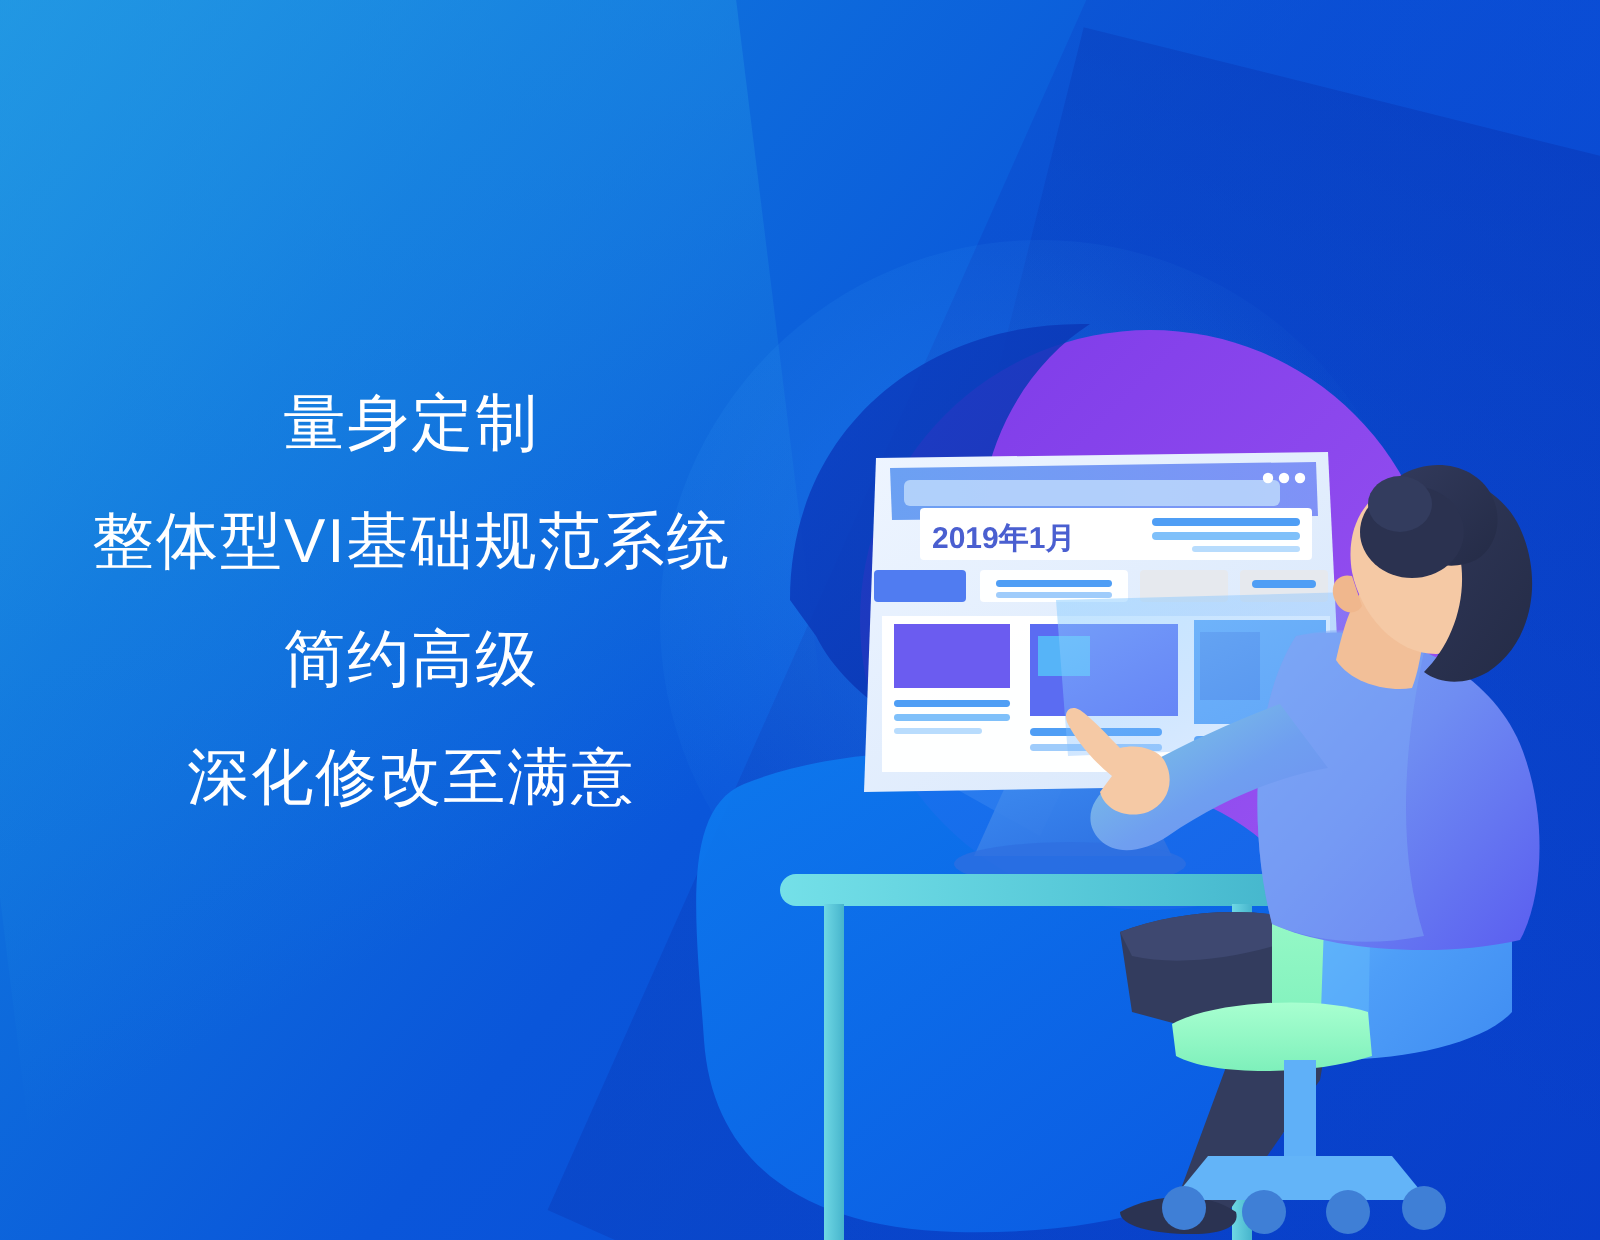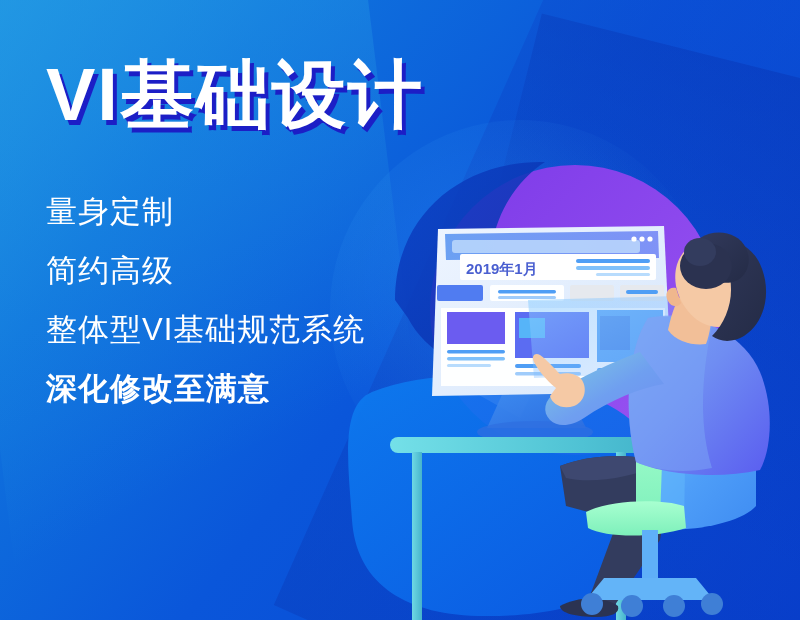--- a/index.html
+++ b/index.html
@@ -37,23 +37,23 @@
   .headline{
     position:absolute;left:46px;top:58px;
     font-size:74px;line-height:1;font-weight:bold;color:#ffffff;
     letter-spacing:2px;white-space:nowrap;
     text-shadow:4px 5px 0 #1c1ec6;
   }
   
   .bullets{position:absolute;left:46px;top:196px;}
   .bullet{
     font-size:31px;line-height:1;color:#ffffff;font-weight:normal;
-    margin-bottom:28px;letter-spacing:1px;white-space:nowrap;
-  }
-  .bullet:last-child{margin-bottom:0;font-weight:bold;}
+    margin-bottom:28px;letter-spacing:1px;white-space:nowrap;text-align:center;
+  }
+  .bullet:last-child{margin-bottom:0;}
   
   .illus{position:absolute;left:0;top:0;width:800px;height:620px;}
   .illus svg{display:block;width:800px;height:620px;}
   .screen-text{
     position:absolute;left:466px;top:260px;
     font-size:15px;color:#4a5fd0;font-weight:bold;letter-spacing:0;
     white-space:nowrap;
   }
 </style>
 </head>
@@ -237,22 +237,21 @@
     <path d="M700 238 C716 228 738 232 746 248 C752 260 748 274 738 280
              C726 286 710 282 702 272 C694 262 694 246 700 238 Z" fill="url(#gHair)"></path>
 
     <ellipse cx="706" cy="266" rx="26" ry="23" fill="#2b3250"></ellipse>
     <ellipse cx="700" cy="252" rx="16" ry="14" fill="#333c5e"></ellipse>
   </svg>
   </div>
 
   <div class="screen-text">2019年1月</div>
 
-  <div class="headline">VI基础设计</div>
 
   <div class="bullets">
     <div class="bullet">量身定制</div>
+    <div class="bullet">整体型VI基础规范系统</div>
     <div class="bullet">简约高级</div>
-    <div class="bullet">整体型VI基础规范系统</div>
     <div class="bullet">深化修改至满意</div>
   </div>
 
 </div>
 
 </body></html>

